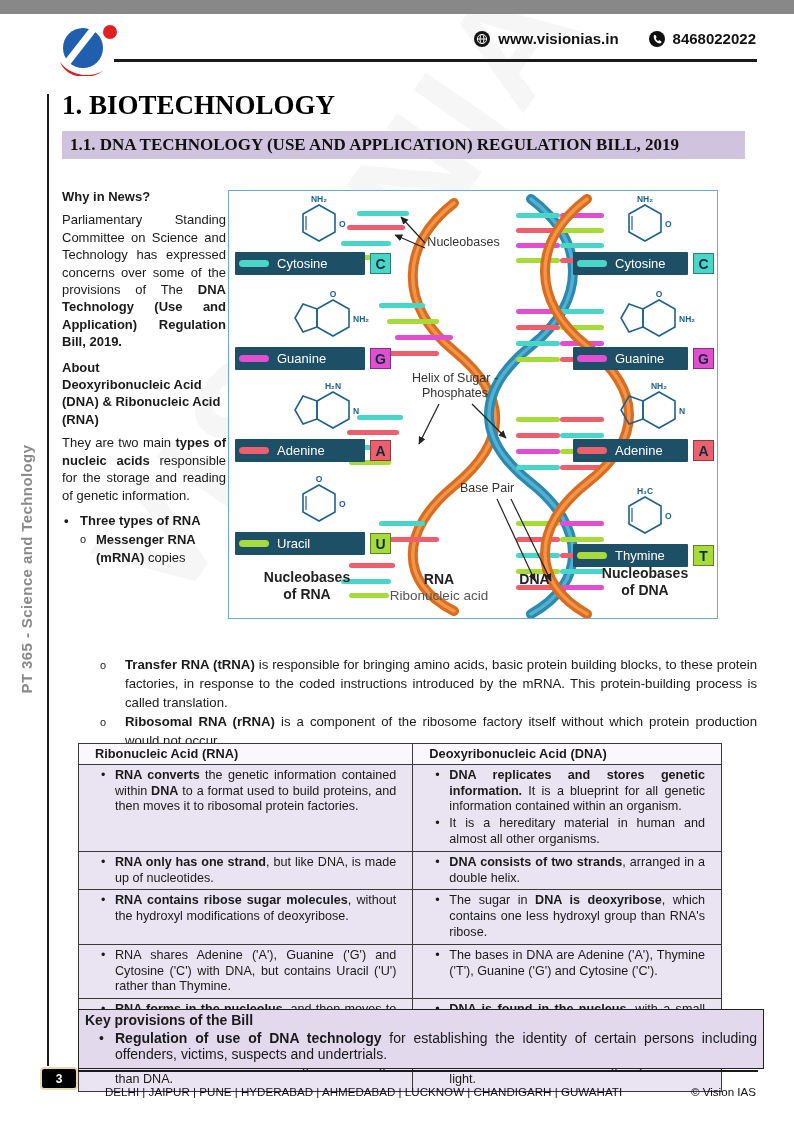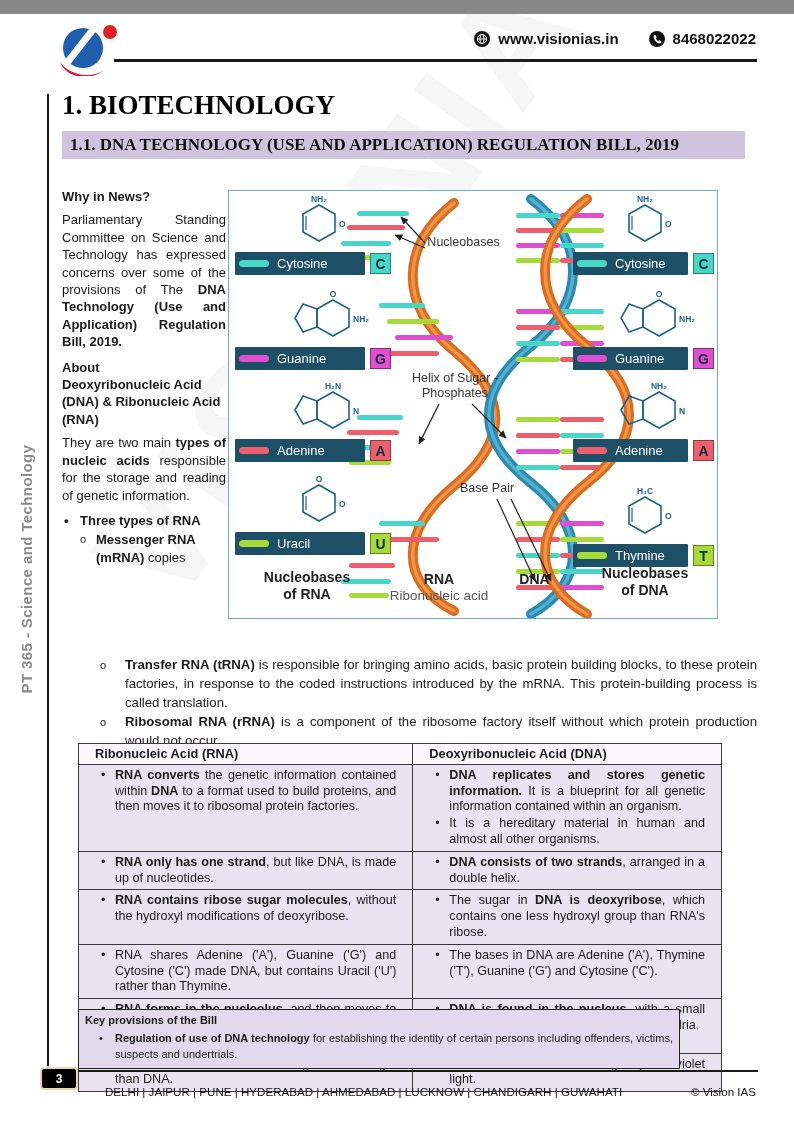--- a/index.html
+++ b/index.html
@@ -67,22 +67,22 @@
   .cmp-table{position:absolute;left:78px;top:729px;width:644px;border-collapse:collapse;
              font-size:12.6px;line-height:15.8px;}
   .cmp-table th,.cmp-table td{border:1px solid #3a3a3a;vertical-align:top;padding:2px 16px;}
   .cmp-table th{text-align:left;font-size:12.8px;background:#faf8fc;}
   .cmp-table td{background:var(--c-row,#eae3f1);}
   .cmp-table .c0{width:52%;}
   .cell-b{display:flex;margin:1px 0;}
   .cell-b .bm{width:20px;padding-left:6px;box-sizing:border-box;flex:0 0 auto;}
   .cell-b .tx{flex:1;text-align:justify;}
   
-  .keybox{position:absolute;left:78px;top:995px;width:602px;background:var(--c-key,#e2d9ec);
-          border:1.3px solid #222;box-sizing:border-box;font-size:11px;line-height:16.5px;
+  .keybox{position:absolute;left:78px;top:995px;width:686px;background:var(--c-key,#e2d9ec);
+          border:1.3px solid #222;box-sizing:border-box;font-size:14px;line-height:16.5px;
           padding:2px 6px 4px 6px;}
   .keybox .kh{font-weight:bold;}
   .keybox .cell-b .bm{padding-left:14px;width:30px;}
   
   .page-badge{position:absolute;left:40px;top:1053px;width:38px;height:23px;background:#000;
               border:2px solid #ead9ac;border-radius:4px;color:#fff;font-weight:bold;font-size:12px;
               display:flex;align-items:center;justify-content:center;box-sizing:border-box;}
   .footer-rule{position:absolute;left:78px;right:36px;top:1056px;height:2px;background:#1a1a1a;}
   .footer-text{position:absolute;left:105px;right:38px;top:1071px;display:flex;
                justify-content:space-between;font-size:11.6px;color:#111;}
@@ -435,21 +435,21 @@
             <div class="cell-b">
               <span class="bm">•</span>
               <span class="tx">The sugar in <b>DNA is deoxyribose</b>, which contains one less hydroxyl group than RNA's ribose.</span>
             </div>
           </td>
       </tr>
       <tr>
         <td>
             <div class="cell-b">
               <span class="bm">•</span>
-              <span class="tx">RNA shares Adenine ('A'), Guanine ('G') and Cytosine ('C') made DNA, but contains Uracil ('U') rather than Thymine.</span>
+              <span class="tx">RNA shares Adenine ('A'), Guanine ('G') and Cytosine ('C') with DNA, but contains Uracil ('U') rather than Thymine.</span>
             </div>
           </td>
         <td>
             <div class="cell-b">
               <span class="bm">•</span>
               <span class="tx">The bases in DNA are Adenine ('A'), Thymine ('T'), Guanine ('G') and Cytosine ('C').</span>
             </div>
           </td>
       </tr>
       <tr>

